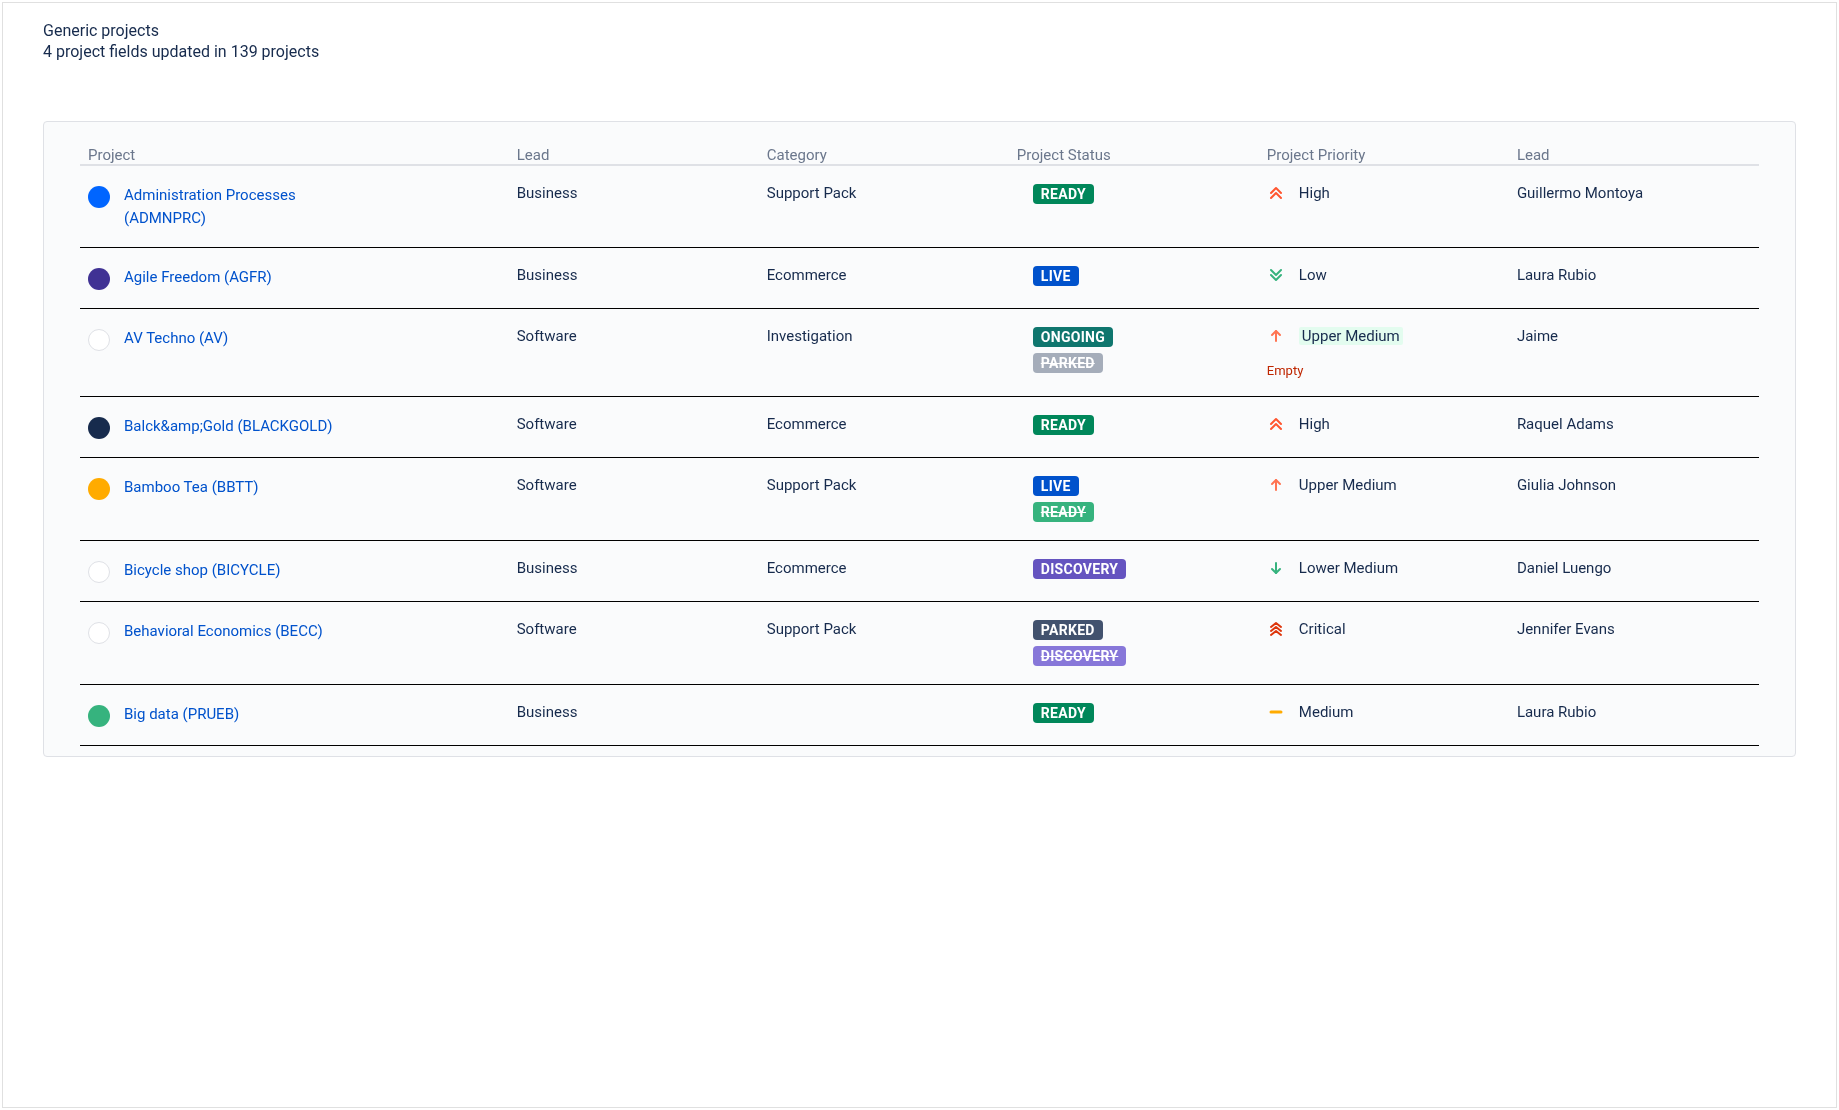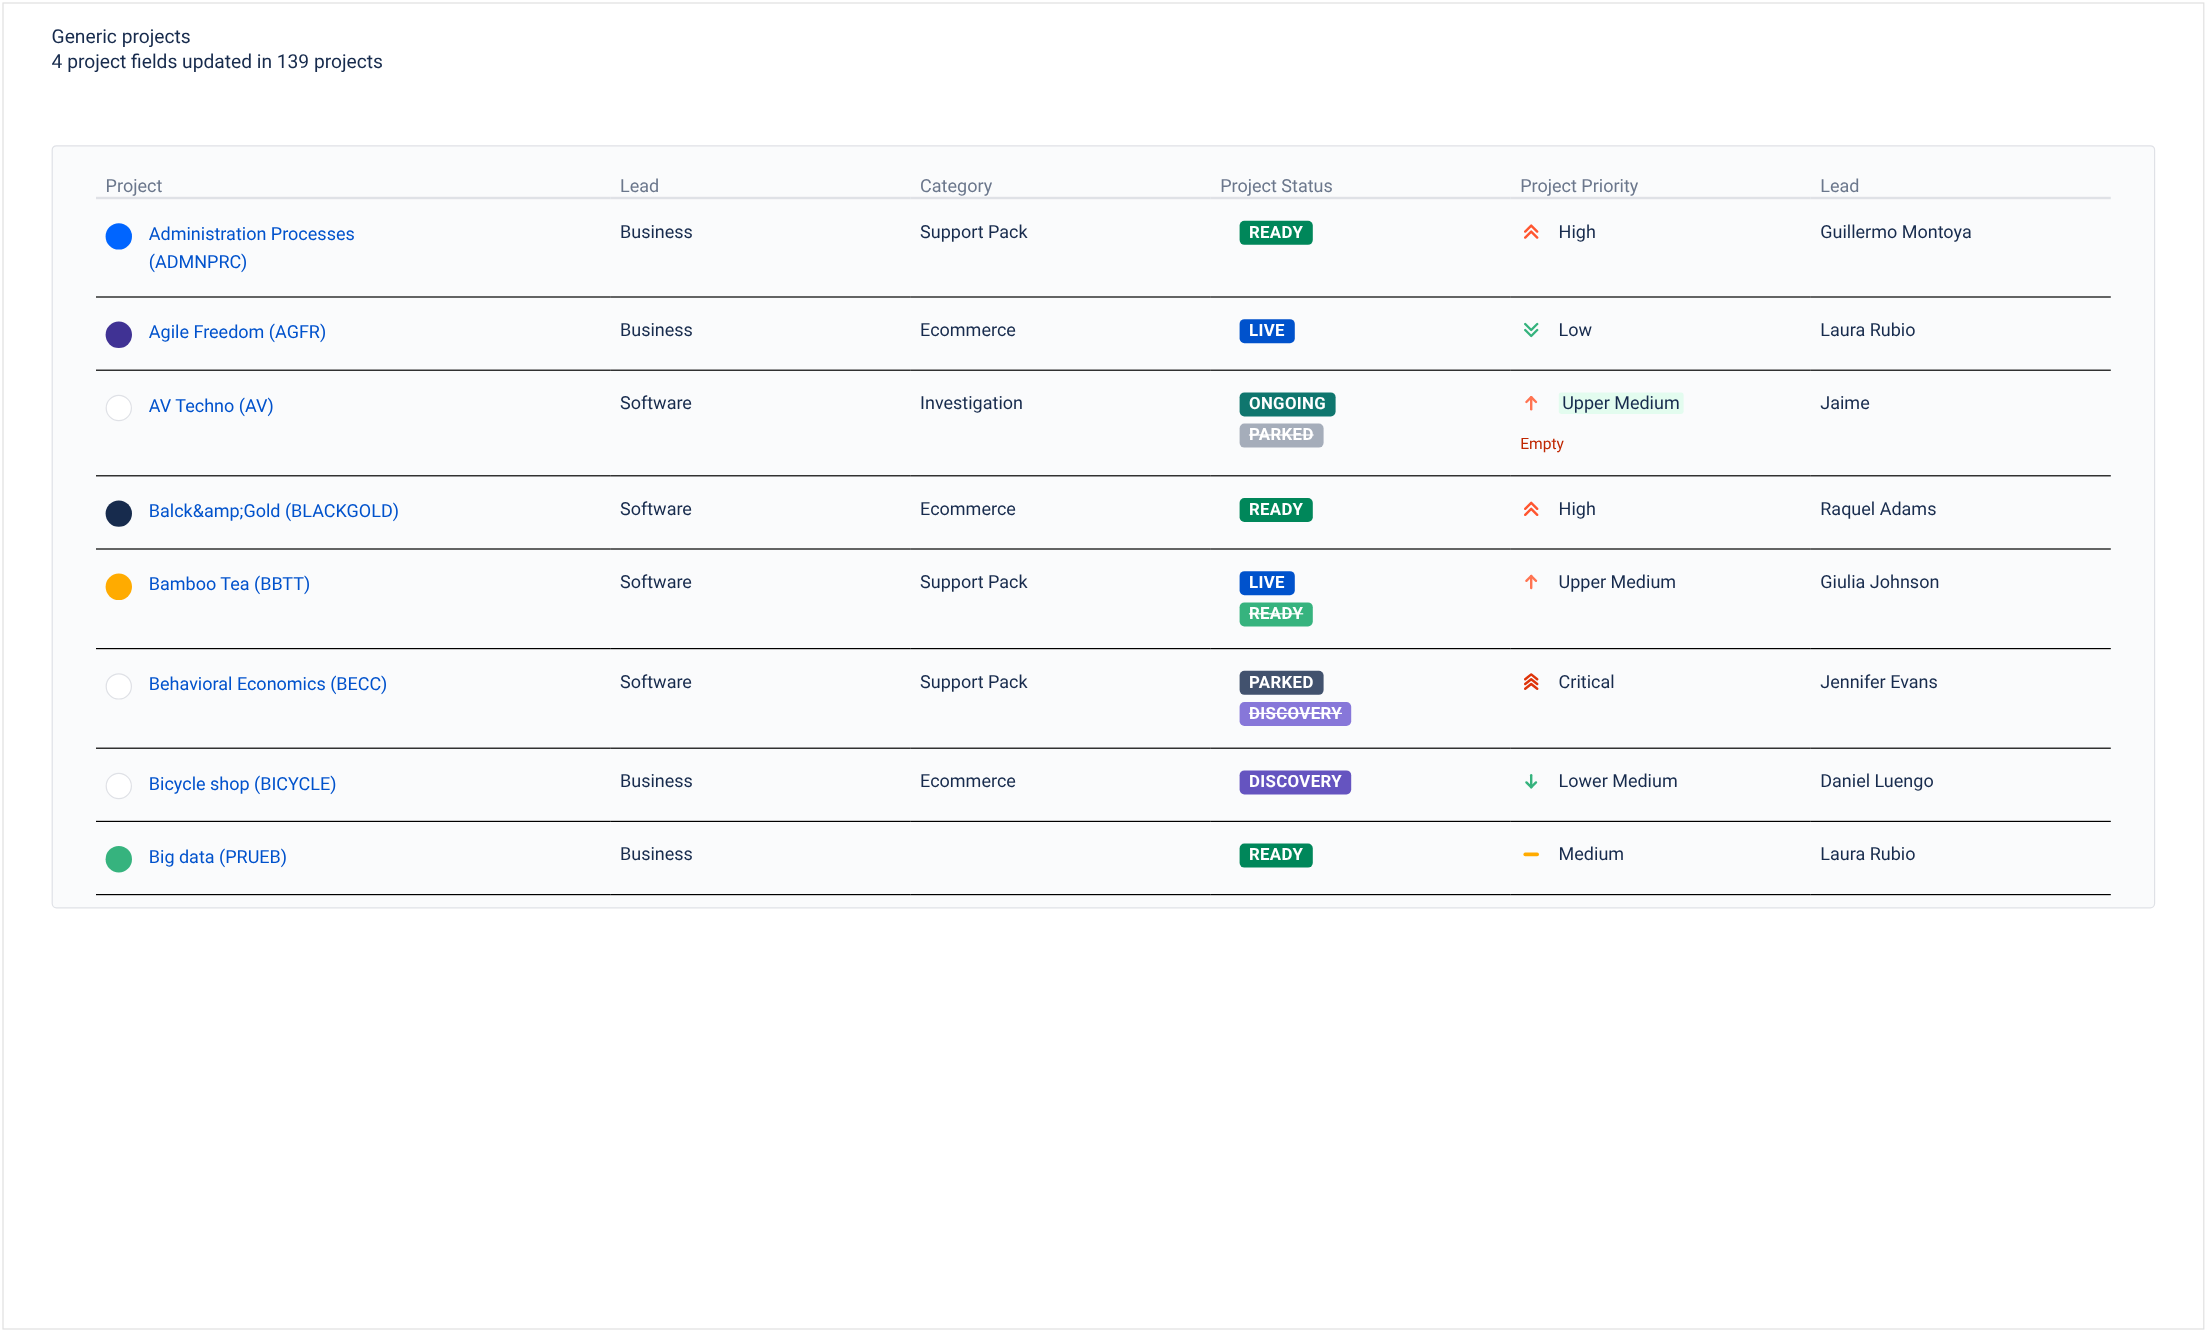--- a/index.html
+++ b/index.html
@@ -283,20 +283,49 @@
                   <span>Upper Medium</span>
                 </div>
               </div>
             </td>
             <td>Giulia Johnson</td>
           </tr>
           <tr>
             <td>
               <div class="project-cell">
                 <div class="avatar" style="background: rgb(255, 255, 255); border: 1px solid rgb(223, 225, 230);"></div>
+                <a class="project-name">Bicycle shop (BICYCLE)</a>
+              </div>
+            </td>
+            <td>Business</td>
+            <td>Ecommerce</td>
+            <td class="status-col">
+              <div class="status-stack">
+                <span class="badge discovery">DISCOVERY</span>
+              </div>
+            </td>
+            <td>
+              <div class="priority-stack">
+                <div class="priority-cell">
+                  <span class="pri-icon">
+                    <svg width="16" height="16" viewBox="0 0 16 16">
+                      <path d="M8 3 L8 13" stroke="#36B37E" stroke-width="2" fill="none" stroke-linecap="round" stroke-linejoin="round"></path>
+                      <path d="M4 9 L8 13 L12 9" stroke="#36B37E" stroke-width="2" fill="none" stroke-linecap="round" stroke-linejoin="round"></path>
+                    </svg>
+                  </span>
+                  <span>Lower Medium</span>
+                </div>
+              </div>
+            </td>
+            <td>Daniel Luengo</td>
+          </tr>
+          <tr>
+            <td>
+              <div class="project-cell">
+                <div class="avatar" style="background: rgb(255, 255, 255); border: 1px solid rgb(223, 225, 230);"></div>
                 <a class="project-name">Behavioral Economics (BECC)</a>
               </div>
             </td>
             <td>Software</td>
             <td>Support Pack</td>
             <td class="status-col">
               <div class="status-stack">
                 <span class="badge parked">PARKED</span>
                 <span class="badge discovery-strike">DISCOVERY</span>
               </div>
@@ -309,49 +338,20 @@
                       <path d="M3 6 L8 2 L13 6" stroke="#DE350B" stroke-width="2" fill="none" stroke-linecap="round" stroke-linejoin="round"></path>
                       <path d="M3 10 L8 6 L13 10" stroke="#DE350B" stroke-width="2" fill="none" stroke-linecap="round" stroke-linejoin="round"></path>
                       <path d="M3 14 L8 10 L13 14" stroke="#DE350B" stroke-width="2" fill="none" stroke-linecap="round" stroke-linejoin="round"></path>
                     </svg>
                   </span>
                   <span>Critical</span>
                 </div>
               </div>
             </td>
             <td>Jennifer Evans</td>
-          </tr>
-          <tr>
-            <td>
-              <div class="project-cell">
-                <div class="avatar" style="background: rgb(255, 255, 255); border: 1px solid rgb(223, 225, 230);"></div>
-                <a class="project-name">Bicycle shop (BICYCLE)</a>
-              </div>
-            </td>
-            <td>Business</td>
-            <td>Ecommerce</td>
-            <td class="status-col">
-              <div class="status-stack">
-                <span class="badge discovery">DISCOVERY</span>
-              </div>
-            </td>
-            <td>
-              <div class="priority-stack">
-                <div class="priority-cell">
-                  <span class="pri-icon">
-                    <svg width="16" height="16" viewBox="0 0 16 16">
-                      <path d="M8 3 L8 13" stroke="#36B37E" stroke-width="2" fill="none" stroke-linecap="round" stroke-linejoin="round"></path>
-                      <path d="M4 9 L8 13 L12 9" stroke="#36B37E" stroke-width="2" fill="none" stroke-linecap="round" stroke-linejoin="round"></path>
-                    </svg>
-                  </span>
-                  <span>Lower Medium</span>
-                </div>
-              </div>
-            </td>
-            <td>Daniel Luengo</td>
           </tr>
           <tr>
             <td>
               <div class="project-cell">
                 <div class="avatar" style="background: rgb(54, 179, 126);"></div>
                 <a class="project-name">Big data (PRUEB)</a>
               </div>
             </td>
             <td>Business</td>
             <td></td>

